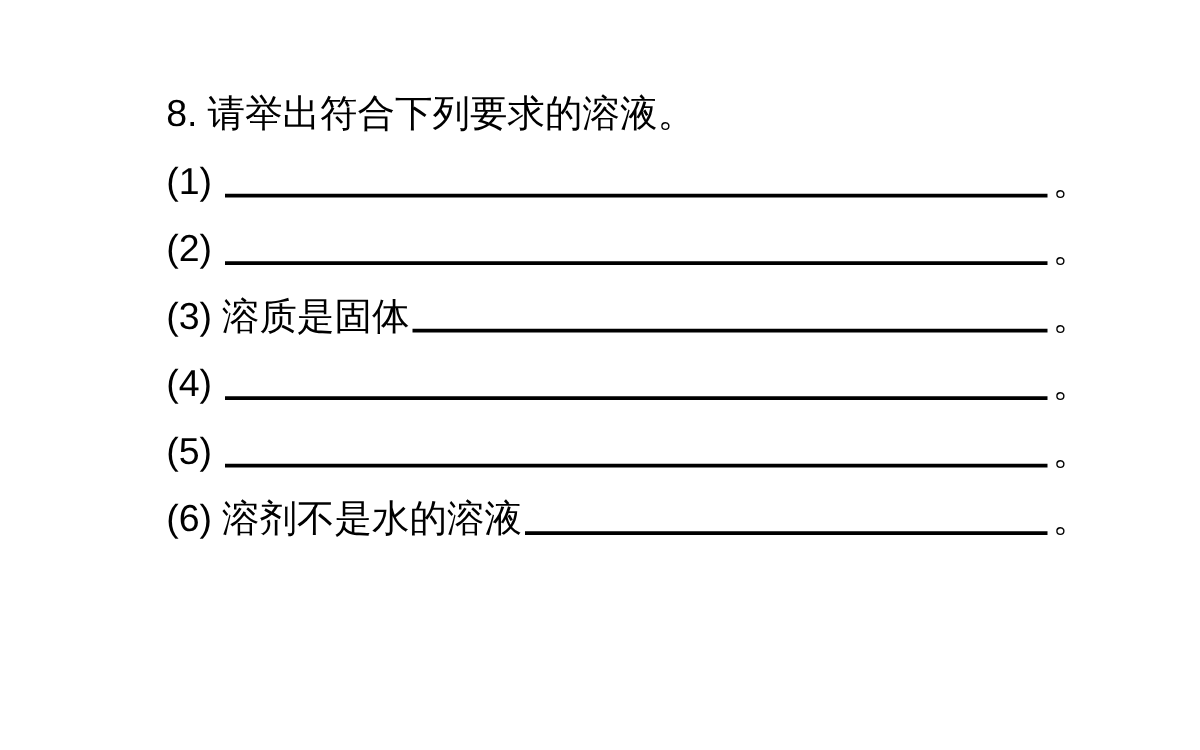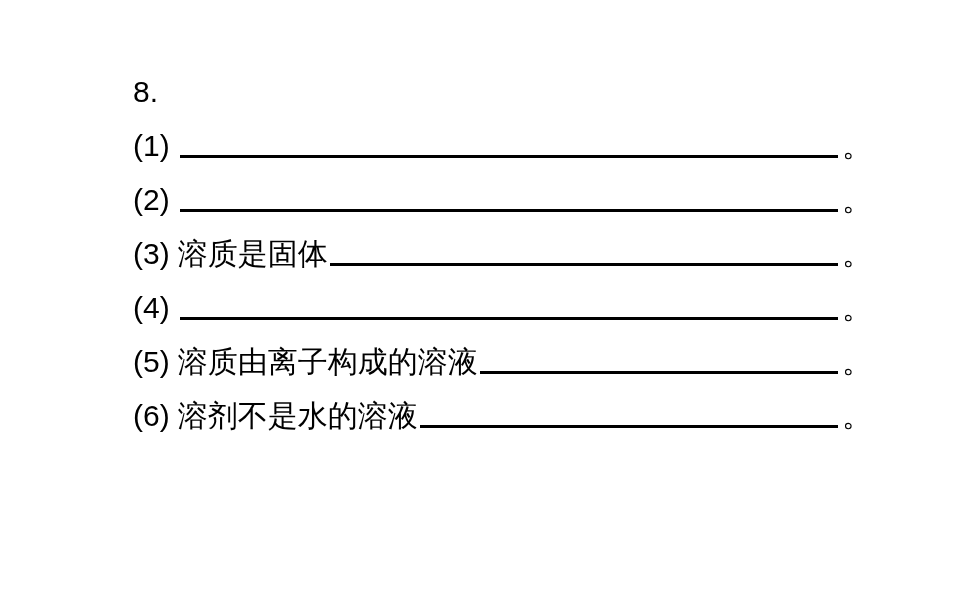--- a/index.html
+++ b/index.html
@@ -46,20 +46,21 @@
   }
 </style>
 </head>
 <body>
 
 <div class="page">
   <div class="content">
 
     <div class="line">
       <span class="q-number">8.</span>
+      <span>请举出符合下列要求的溶液。</span>
     </div>
 
     <div class="line">
       <span class="item-label">(1)</span>
       <span class="blank"></span>
       <span class="period">。</span>
     </div>
 
     <div class="line">
       <span class="item-label">(2)</span>
@@ -75,21 +76,20 @@
     </div>
 
     <div class="line">
       <span class="item-label">(4)</span>
       <span class="blank"></span>
       <span class="period">。</span>
     </div>
 
     <div class="line">
       <span class="item-label">(5)</span>
-      <span>溶质由离子构成的溶液</span>
       <span class="blank"></span>
       <span class="period">。</span>
     </div>
 
     <div class="line">
       <span class="item-label">(6)</span>
       <span>溶剂不是水的溶液</span>
       <span class="blank"></span>
       <span class="period">。</span>
     </div>

